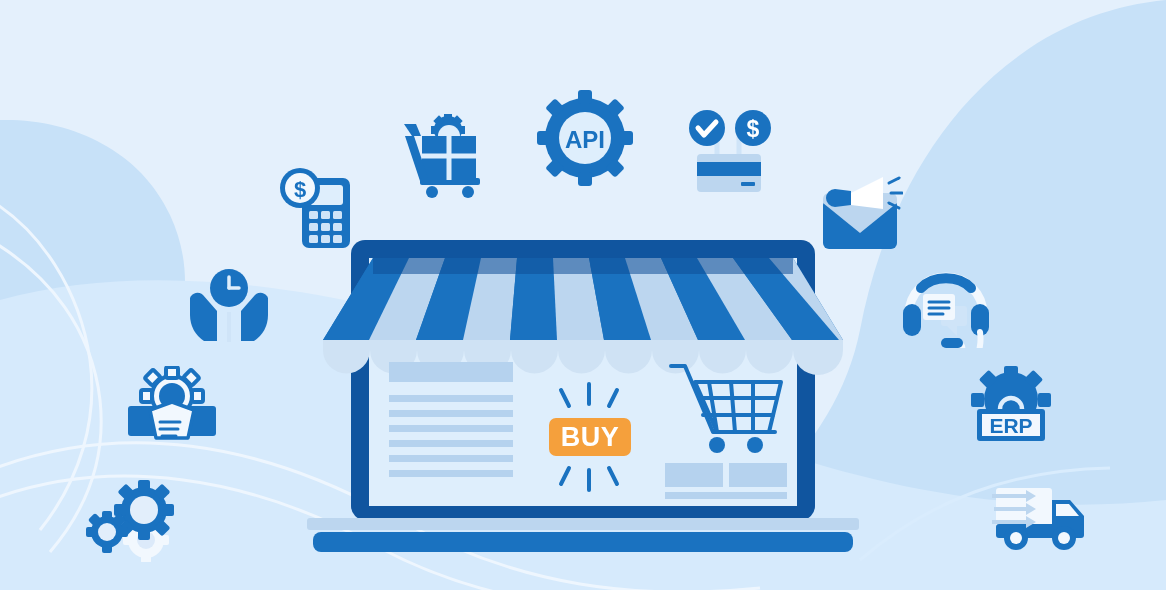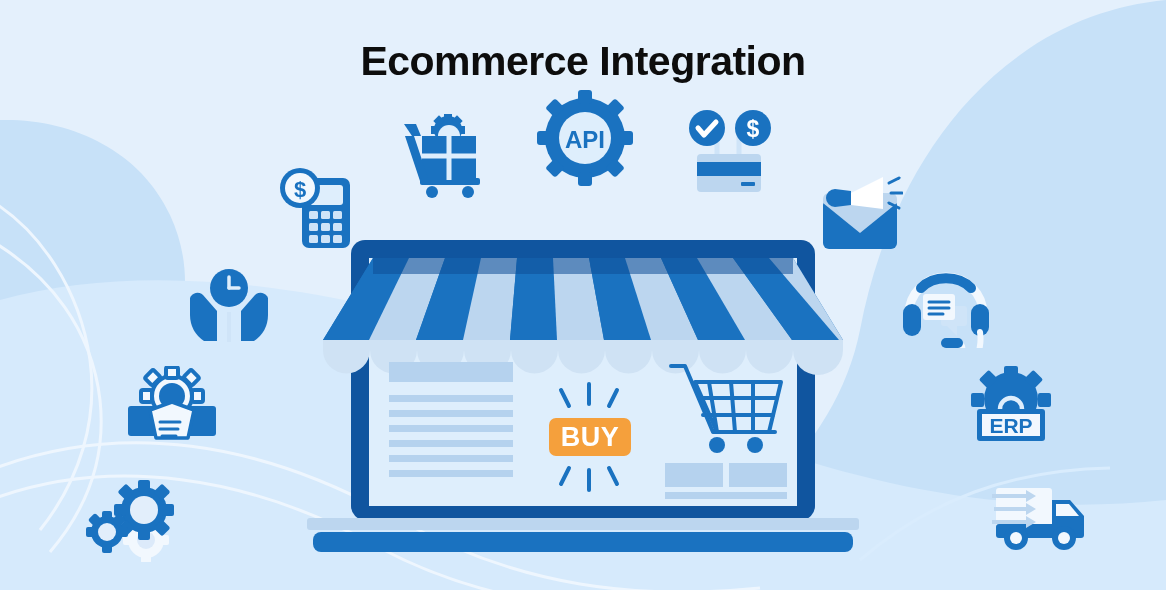--- a/index.html
+++ b/index.html
@@ -28,21 +28,20 @@
     <path fill="#c7e1f8" d="M1166,0 L1166,590 L620,590 C760,520 840,430 860,330 C880,225 930,120 1020,55 C1065,22 1115,5 1166,0 Z"></path>
     <path fill="#c7e1f8" d="M0,120 C70,118 140,150 170,215 C205,290 175,370 120,430 C70,484 20,520 0,560 Z"></path>
     <path fill="#d6eafc" d="M0,300 C180,250 420,300 620,390 C810,474 980,520 1166,500 L1166,590 L0,590 Z"></path>
     <path fill="none" stroke="#eef6fe" stroke-width="3" d="M-10,470 C120,420 260,440 400,520 C520,588 640,600 760,588"></path>
     <path fill="none" stroke="#eef6fe" stroke-width="3" d="M-10,500 C110,455 250,475 380,548 C500,612 640,620 770,606"></path>
     <path fill="none" stroke="#eef6fe" stroke-width="3" d="M-10,200 C40,230 80,290 90,360 C98,420 80,480 40,530"></path>
     <path fill="none" stroke="#eef6fe" stroke-width="3" d="M-10,240 C50,275 92,330 100,400 C106,455 90,505 50,552"></path>
     <path fill="none" stroke="#d9ecfd" stroke-width="3" d="M860,560 C930,500 1010,470 1110,468"></path>
   </svg>
 
-  <div id="title">Ecommerce Integration</div>
 
   <svg id="laptop" viewBox="0 0 560 318">
 
     <rect x="48" y="0" width="464" height="280" rx="14" fill="#10559f"></rect>
 
     <rect x="66" y="18" width="428" height="248" fill="#deeefc"></rect>
 
     <g>
       <path d="M20,100 L70,18 L490,18 L540,100 Z" fill="#1a72c0"></path>
       <path d="M20,100 L70,18 L106,18 L66,100 Z" fill="#1a72c0"></path>

